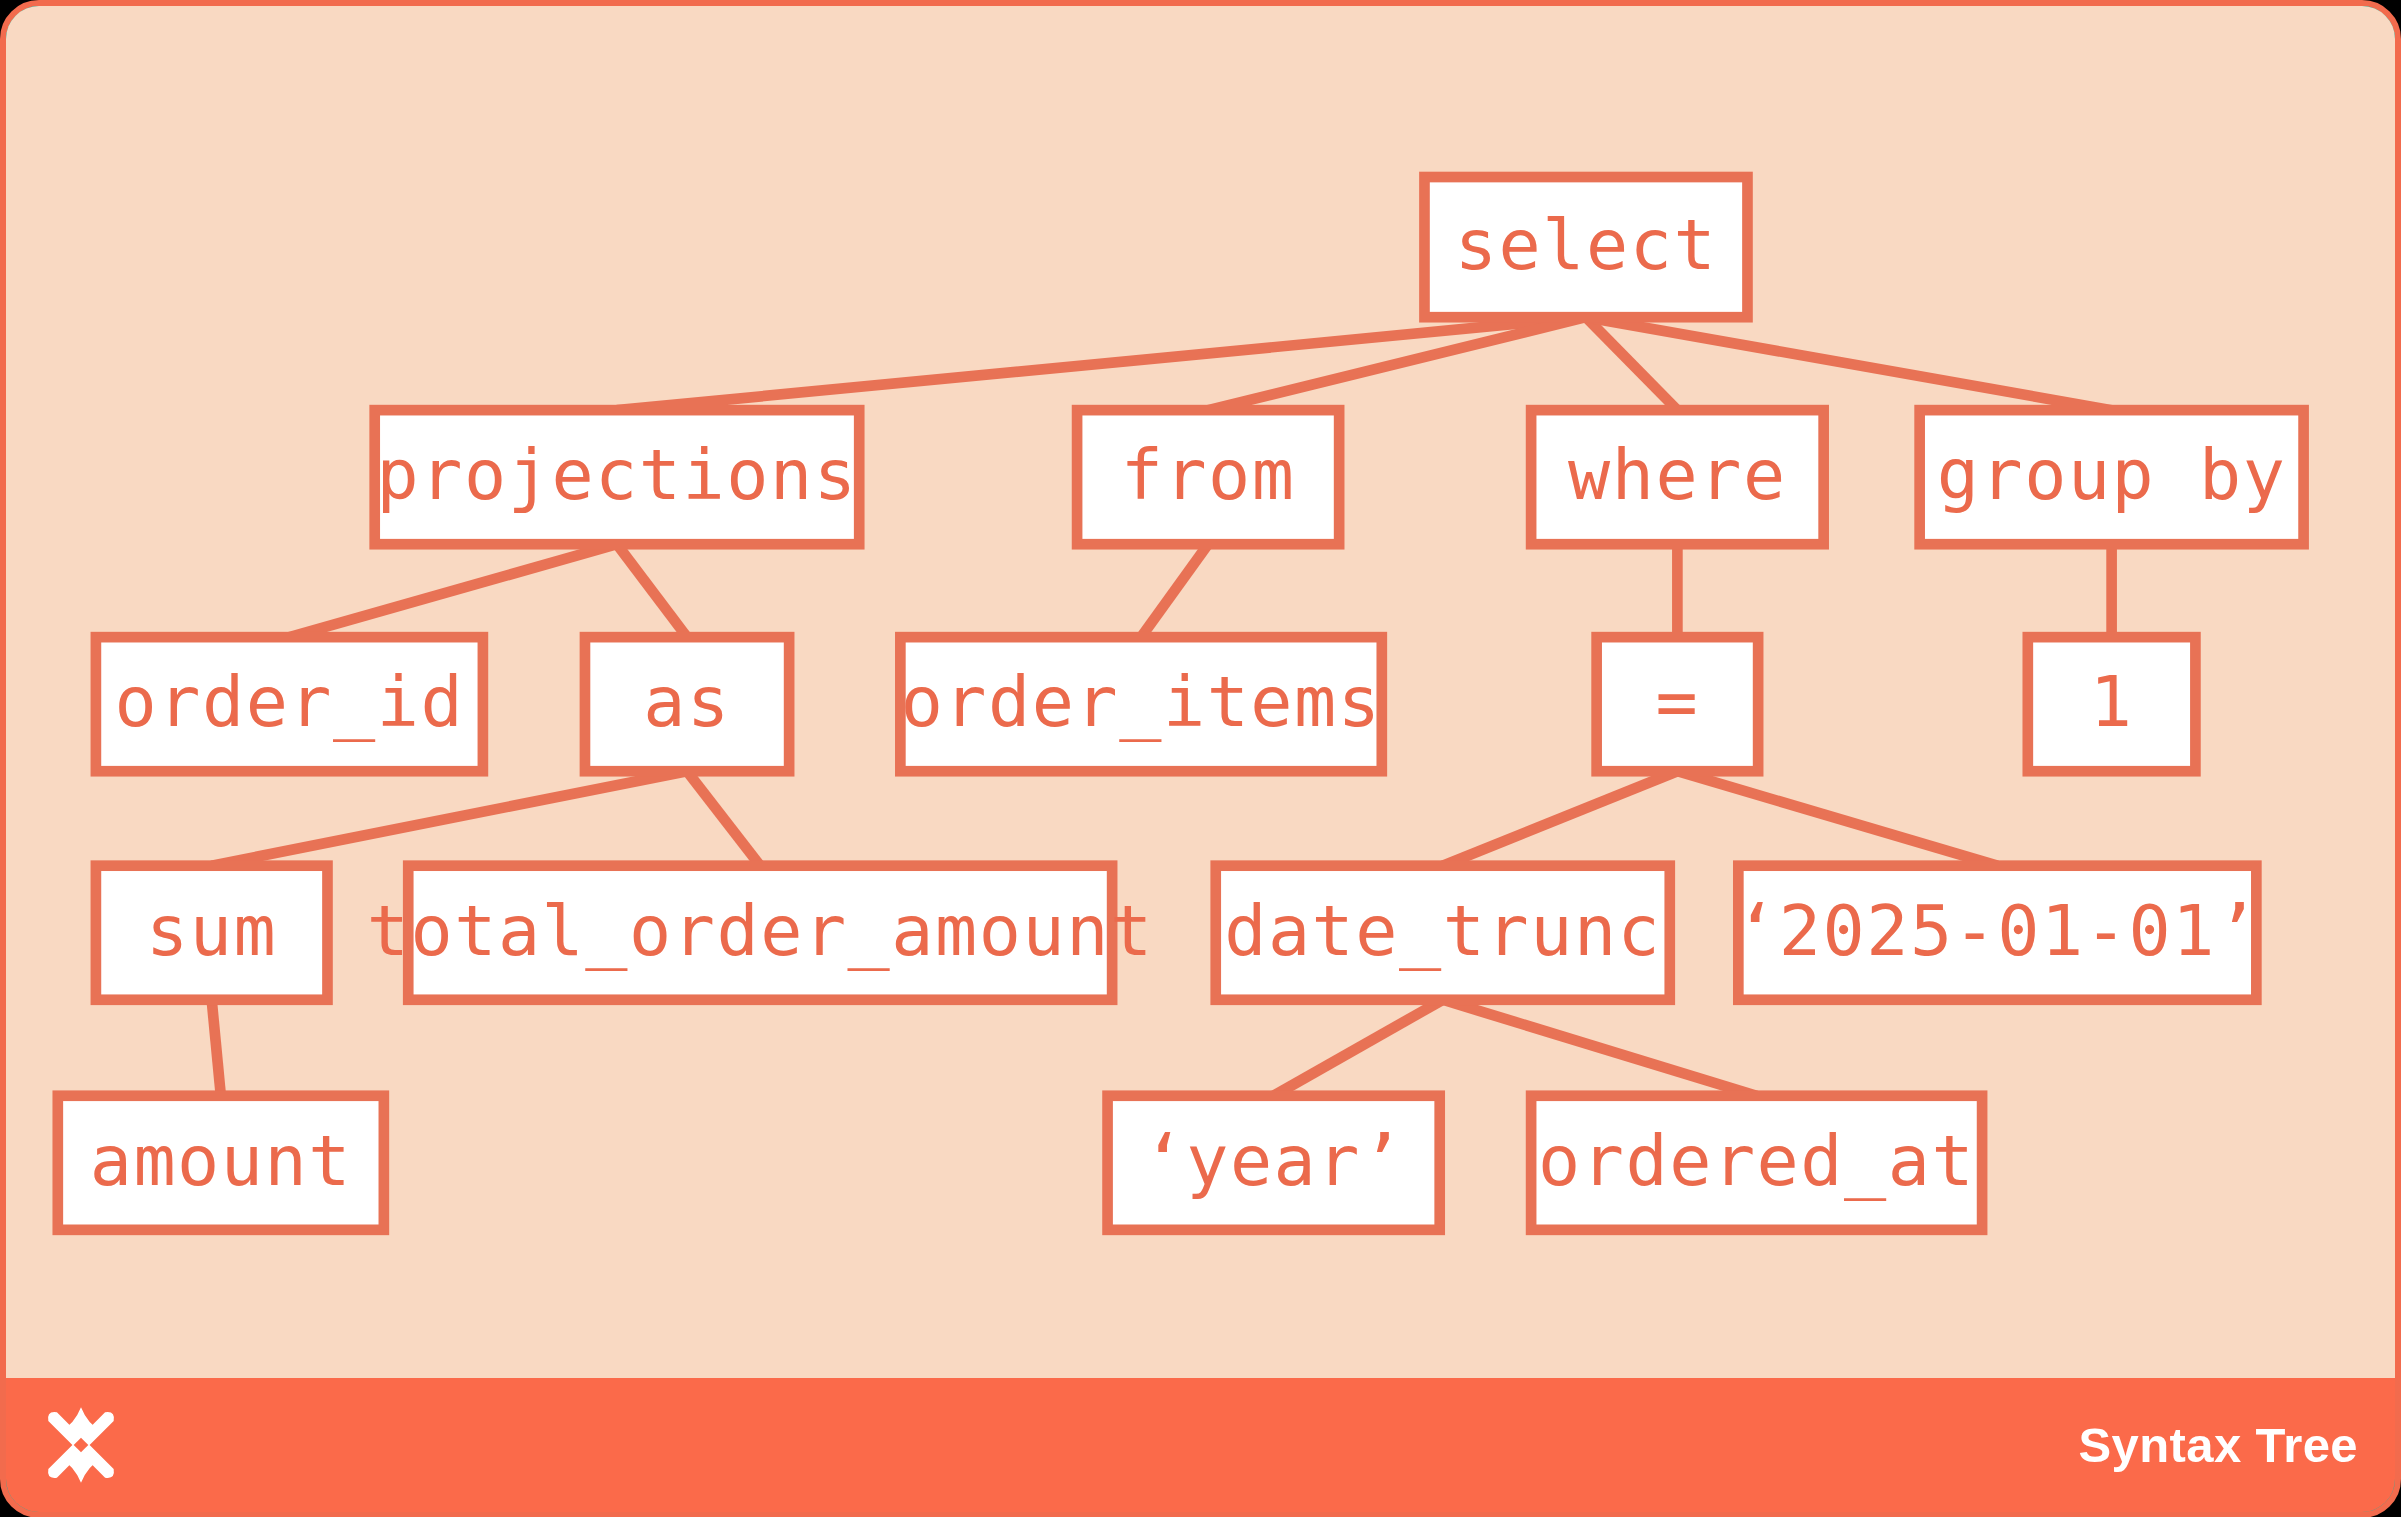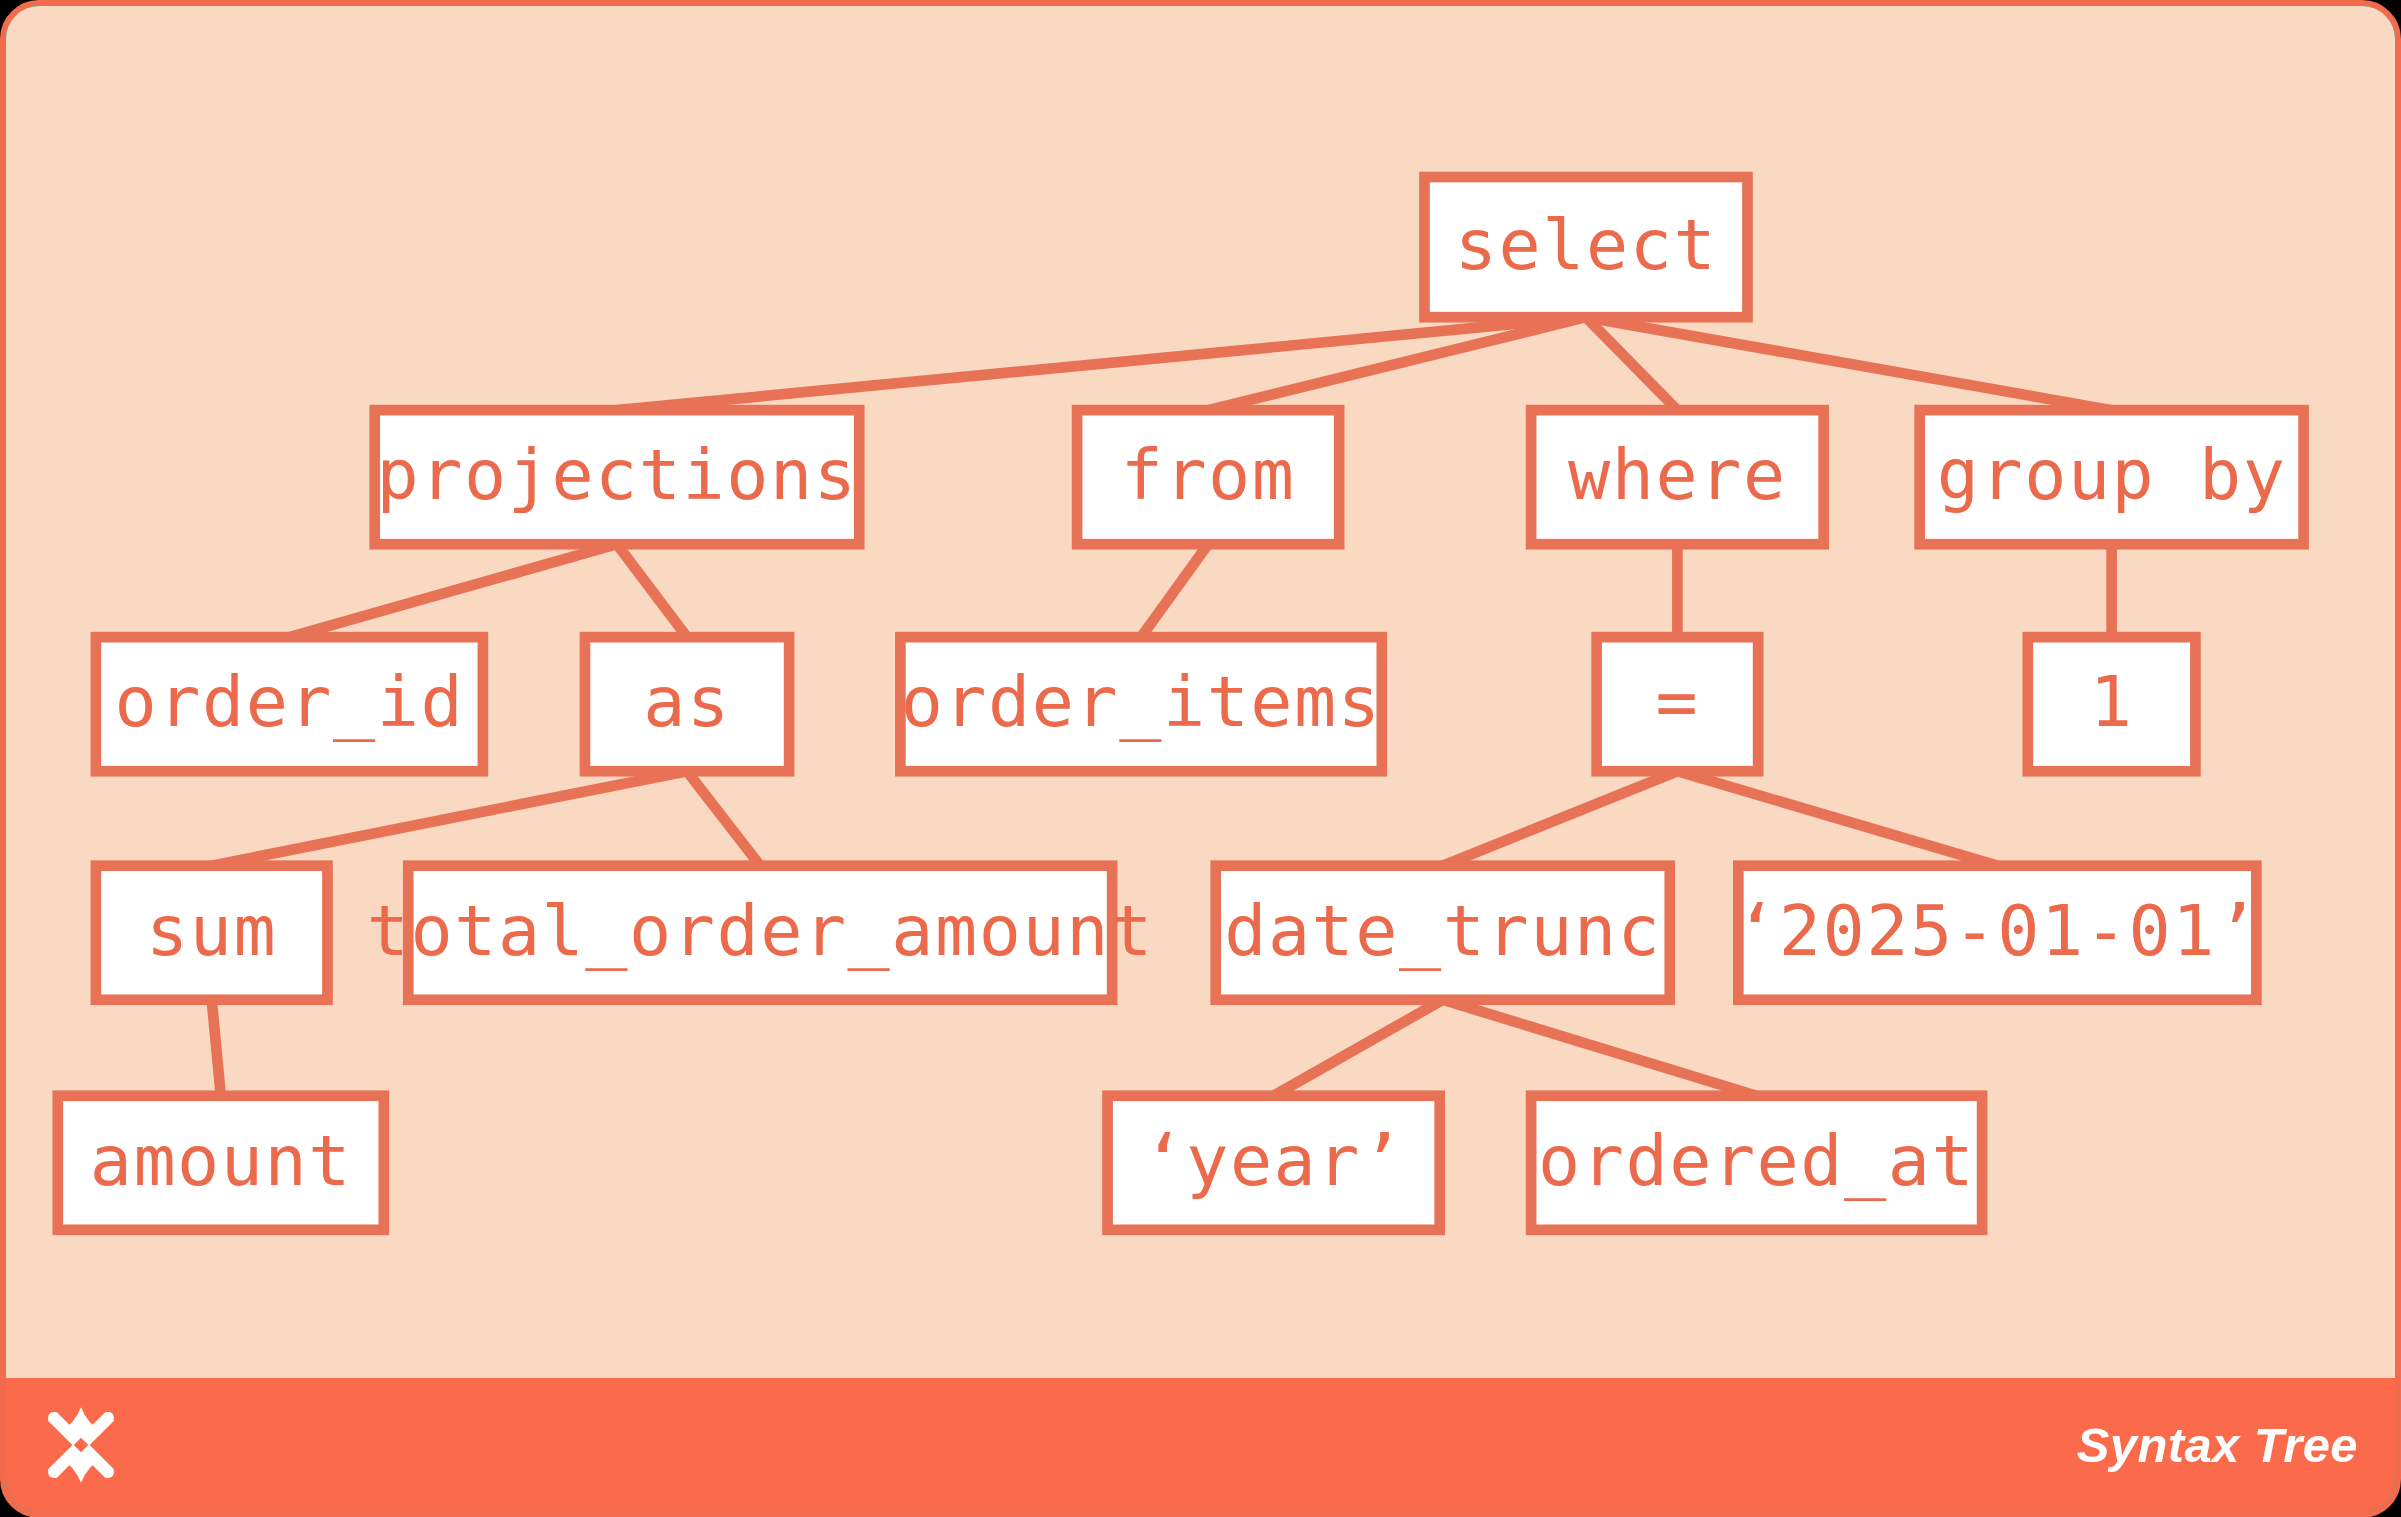--- a/index.html
+++ b/index.html
@@ -78,21 +78,20 @@
     display: block;
     flex: 0 0 auto;
   }
   #footer-title {
     color: #FFFFFF;
     font-family: "Liberation Sans", sans-serif;
     font-weight: bold;
     font-size: 49px;
     letter-spacing: 0.4px;
     white-space: nowrap;
-    font-style: italic;
   }
 </style>
 </head>
 <body>
 
 <div id="canvas">
   <div id="card">
 
     <div id="tree-area">
       <svg id="tree-svg" viewBox="0 0 1568 800" preserveAspectRatio="xMidYMid meet">

